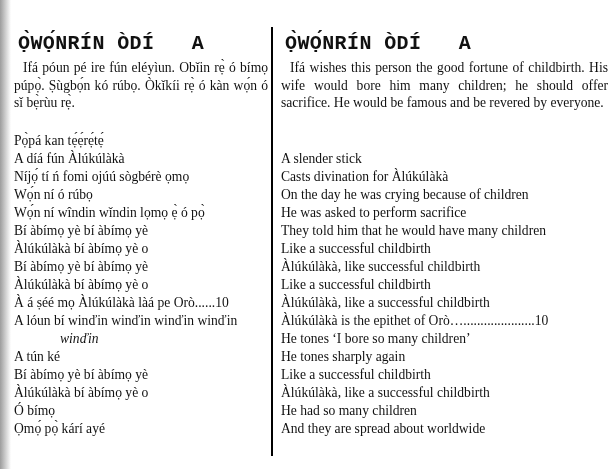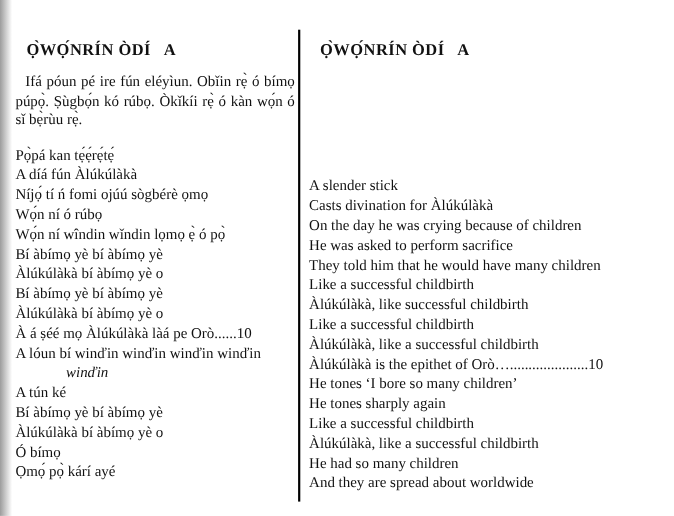--- a/index.html
+++ b/index.html
@@ -20,55 +20,57 @@
   .divider {
     position:absolute; left:271px; top:27px; width:2px; height:429px;
     background:#000000;
   }
 
   .col { position:absolute; top:28px; }
   .col-left  { left:14px;  width:254px; }
   .col-right { left:281px; width:327px; }
 
   .heading {
-    margin:10px;
-    font-size:15px; font-weight:bold;
+    margin:4px;
+    font-size:20px; font-weight:bold;
     letter-spacing:0.4px;
     white-space:pre;
+    font-family:Liberation Mono, monospace;
   }
 
   .intro {
     margin:2px 0 8px 0;
     font-size:13.6px; line-height:17.6px;
     text-align:justify; text-indent:9px;
   }
 
   .poem {
     position:absolute; left:0;
     font-size:13.6px; line-height:18px;
     white-space:pre;
   }
   .col-left  .poem { top:104px; }
-  .col-right .poem { top:132px; }
+  .col-right .poem { top:122px; }
   .poem .line { height:18px; }
   .poem .line.indent { padding-left:46px;font-style:italic; }
 </style>
 </head>
 <body>
 
 <div class="page">
 
   <div class="edge-shadow"></div>
 
   <div class="divider"></div>
 
   <div class="col col-left">
     <h1 class="heading">Ọ̀WỌ́NRÍN ÒDÍ   A</h1>
     <p class="intro">Ifá póun pé ire fún eléyìun. Obǐin rẹ̀ ó bímọ púpọ̀. Ṣùgbọ́n kó rúbọ. Òkǐkíi rẹ̀ ó kàn wọ́n ó sǐ bẹ̀rùu rẹ̀.</p>
     <div class="poem"><div class="line">Pọ̀pá kan tẹ́ẹ́rẹ́tẹ́</div><div class="line">A díá fún Àlúkúlàkà</div><div class="line">Níjọ́ tí ń fomi ojúú sògbérè ọmọ</div><div class="line">Wọ́n ní ó rúbọ</div><div class="line">Wọ́n ní wîndin wǐndin lọmọ ẹ̀ ó pọ̀</div><div class="line">Bí àbímọ yè bí àbímọ yè</div><div class="line">Àlúkúlàkà bí àbímọ yè o</div><div class="line">Bí àbímọ yè bí àbímọ yè</div><div class="line">Àlúkúlàkà bí àbímọ yè o</div><div class="line">À á ṣéé mọ Àlúkúlàkà làá pe Orò......10</div><div class="line">A lóun bí winďin winďin winďin winďin</div><div class="line indent">winďin</div><div class="line">A tún ké</div><div class="line">Bí àbímọ yè bí àbímọ yè</div><div class="line">Àlúkúlàkà bí àbímọ yè o</div><div class="line">Ó bímọ</div><div class="line">Ọmọ́ pọ̀ kárí ayé</div></div>
   </div>
 
   <div class="col col-right">
     <h1 class="heading">Ọ̀WỌ́NRÍN ÒDÍ   A</h1>
+    <p class="intro">Ifá wishes this person the good fortune of childbirth. His wife would bore him many children; he should offer sacrifice. He would be famous and be revered by everyone.</p>
     <div class="poem"><div class="line">A slender stick</div><div class="line">Casts divination for Àlúkúlàkà</div><div class="line">On the day he was crying because of children</div><div class="line">He was asked to perform sacrifice</div><div class="line">They told him that he would have many children</div><div class="line">Like a successful childbirth</div><div class="line">Àlúkúlàkà, like successful childbirth</div><div class="line">Like a successful childbirth</div><div class="line">Àlúkúlàkà, like a successful childbirth</div><div class="line">Àlúkúlàkà is the epithet of Orò….....................10</div><div class="line">He tones ‘I bore so many children’</div><div class="line">He tones sharply again</div><div class="line">Like a successful childbirth</div><div class="line">Àlúkúlàkà, like a successful childbirth</div><div class="line">He had so many children</div><div class="line">And they are spread about worldwide</div></div>
   </div>
 
 </div>
 
 </body></html>

